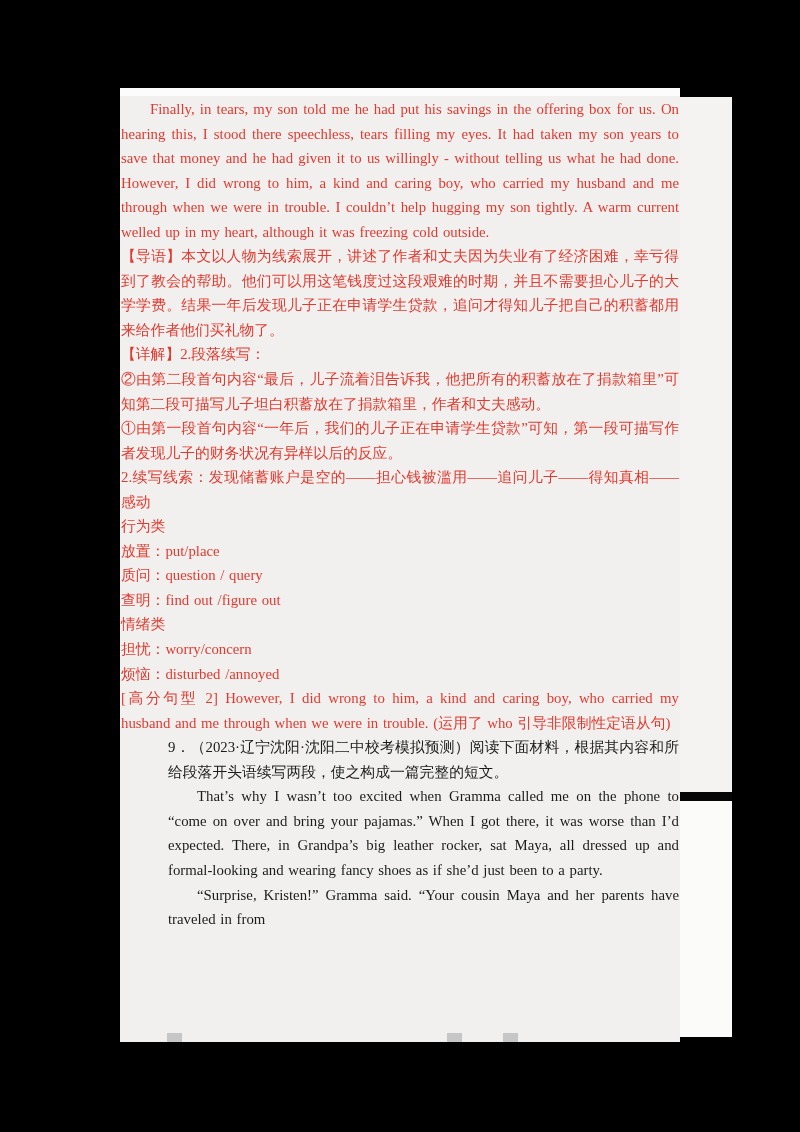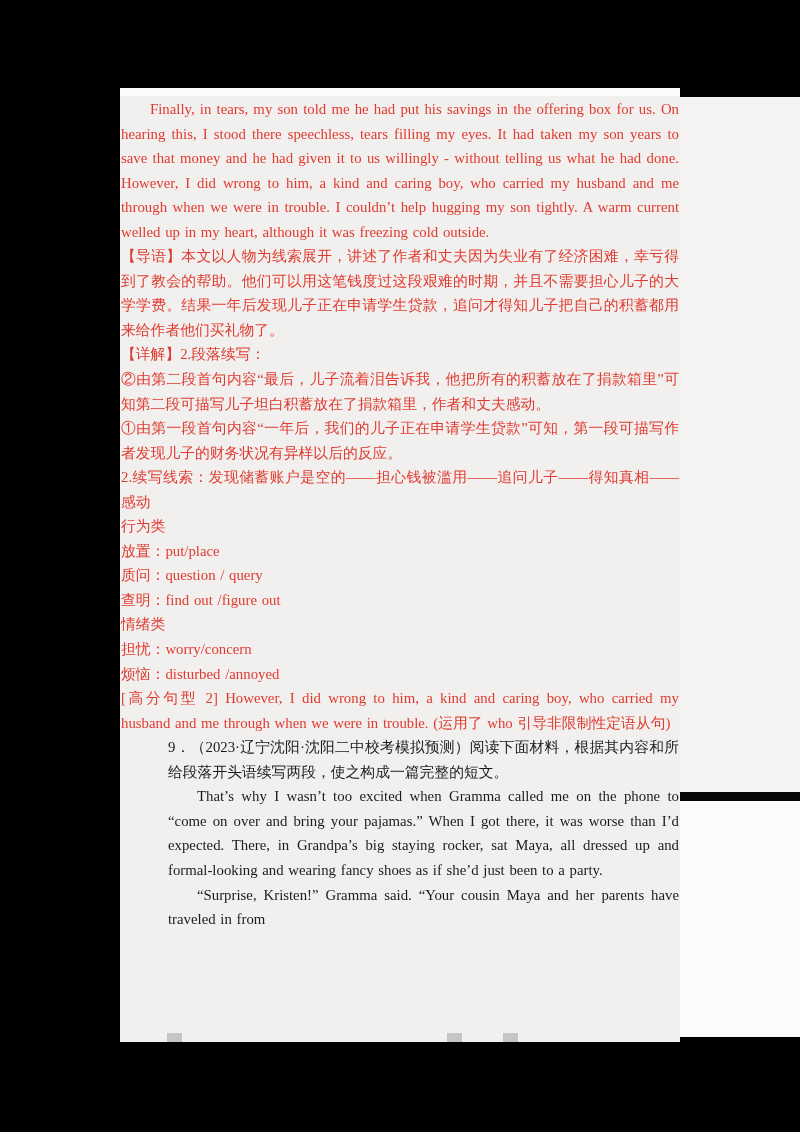--- a/index.html
+++ b/index.html
@@ -2,21 +2,21 @@
 <html style="--red: #e03a30; --black: #1b1b1b; --paper: #f1f0ee; --strip: #fcfcfc; --panel-top: #f4f3f2; --panel-bottom: #fbfbfa;"><head>
 <meta charset="utf-8">
 <style>
   html, body {
     margin: 0;
     padding: 0;
     background: #000;
   }
   .stage {
     position: relative;
-    width: 800px;
+    width: 732px;
     height: 1132px;
     background: #000;
     overflow: hidden;
     font-family: "Liberation Serif", "DejaVu Serif", serif;
   }
   .paper {
     position: absolute;
     left: 120px;
     top: 88px;
     width: 560px;
@@ -92,21 +92,21 @@
         <p class="para red">2.续写线索：发现储蓄账户是空的——担心钱被滥用——追问儿子——得知真相——感动</p>
         <p class="para red">行为类</p>
         <p class="para red">放置：put/place</p>
         <p class="para red">质问：question / query</p>
         <p class="para red">查明：find out /figure out</p>
         <p class="para red">情绪类</p>
         <p class="para red">担忧：worry/concern</p>
         <p class="para red">烦恼：disturbed /annoyed</p>
         <p class="para red">[高分句型 2] However, I did wrong to him, a kind and caring boy, who carried my husband and me through when we were in trouble. (运用了 who 引导非限制性定语从句)</p>
         <p class="para black">9．（2023·辽宁沈阳·沈阳二中校考模拟预测）阅读下面材料，根据其内容和所给段落开头语续写两段，使之构成一篇完整的短文。</p>
-        <p class="para black indent">That’s why I wasn’t too excited when Gramma called me on the phone to “come on over and bring your pajamas.” When I got there, it was worse than I’d expected. There, in Grandpa’s big staying rocker, sat Maya, all dressed up and formal-looking and wearing fancy shoes as if she’d just been to a party.</p>
+        <p class="para black indent">That’s why I wasn’t too excited when Gramma called me on the phone to “come on over and bring your pajamas.” When I got there, it was worse than I’d expected. There, in Grandpa’s big leather rocker, sat Maya, all dressed up and formal-looking and wearing fancy shoes as if she’d just been to a party.</p>
         <p class="para black indent">“Surprise, Kristen!” Gramma said. “Your cousin Maya and her parents have traveled in from</p>
       </div>
   </div>
 
   <div class="right-margin-top"></div>
   <div class="letterbox-bar"></div>
   <div class="right-margin-bottom"></div>
 
   <div class="artifact a1"></div>
   <div class="artifact a2"></div>

